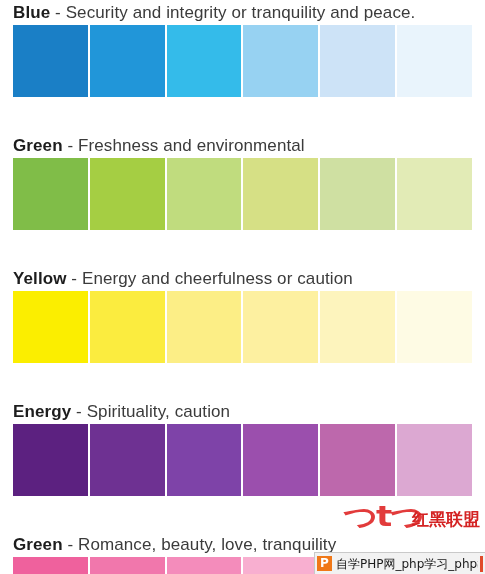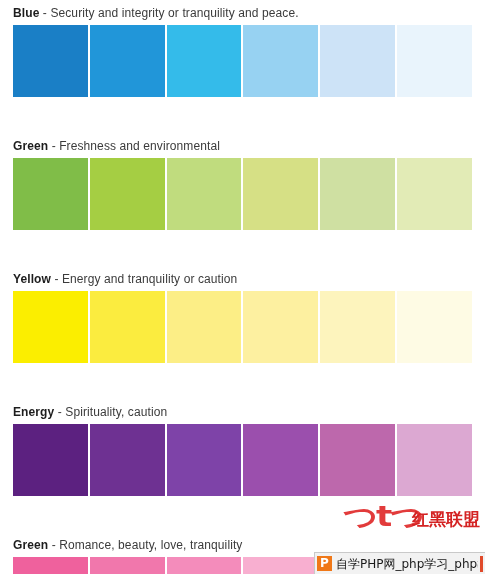--- a/index.html
+++ b/index.html
@@ -20,21 +20,21 @@
     height: 574px;
     background: #ffffff;
     box-sizing: border-box;
   }
   .palette-row {
     position: relative;
     padding: 0 13px 0 13px;
     box-sizing: border-box;
   }
   .row-caption {
-    font-size: 12px;
+    font-size: 17px;
     line-height: 14px;
     color: #3b3b3b;
     padding: 6px 0 5px 0;
     white-space: nowrap;
     letter-spacing: 0.1px;
   }
   .row-caption .name {
     font-weight: bold;
     color: #1d1d1d;
   }
@@ -174,21 +174,21 @@
       <div class="swatch" style="background: rgb(214, 224, 133);"></div>
       <div class="swatch" style="background: rgb(207, 224, 162);"></div>
       <div class="swatch" style="background: rgb(226, 235, 182);"></div>
     </div>
   </div>
 
   <div class="palette-row" id="row-yellow">
     <div class="row-caption">
       <span class="name">Yellow</span>
       <span class="sep">-</span>
-      <span class="desc">Energy and tranquility or caution</span>
+      <span class="desc">Energy and cheerfulness or caution</span>
     </div>
     <div class="swatches">
       <div class="swatch" style="background: rgb(251, 238, 0);"></div>
       <div class="swatch" style="background: rgb(251, 236, 63);"></div>
       <div class="swatch" style="background: rgb(252, 238, 134);"></div>
       <div class="swatch" style="background: rgb(253, 240, 160);"></div>
       <div class="swatch" style="background: rgb(253, 244, 189);"></div>
       <div class="swatch" style="background: rgb(254, 251, 228);"></div>
     </div>
   </div>

